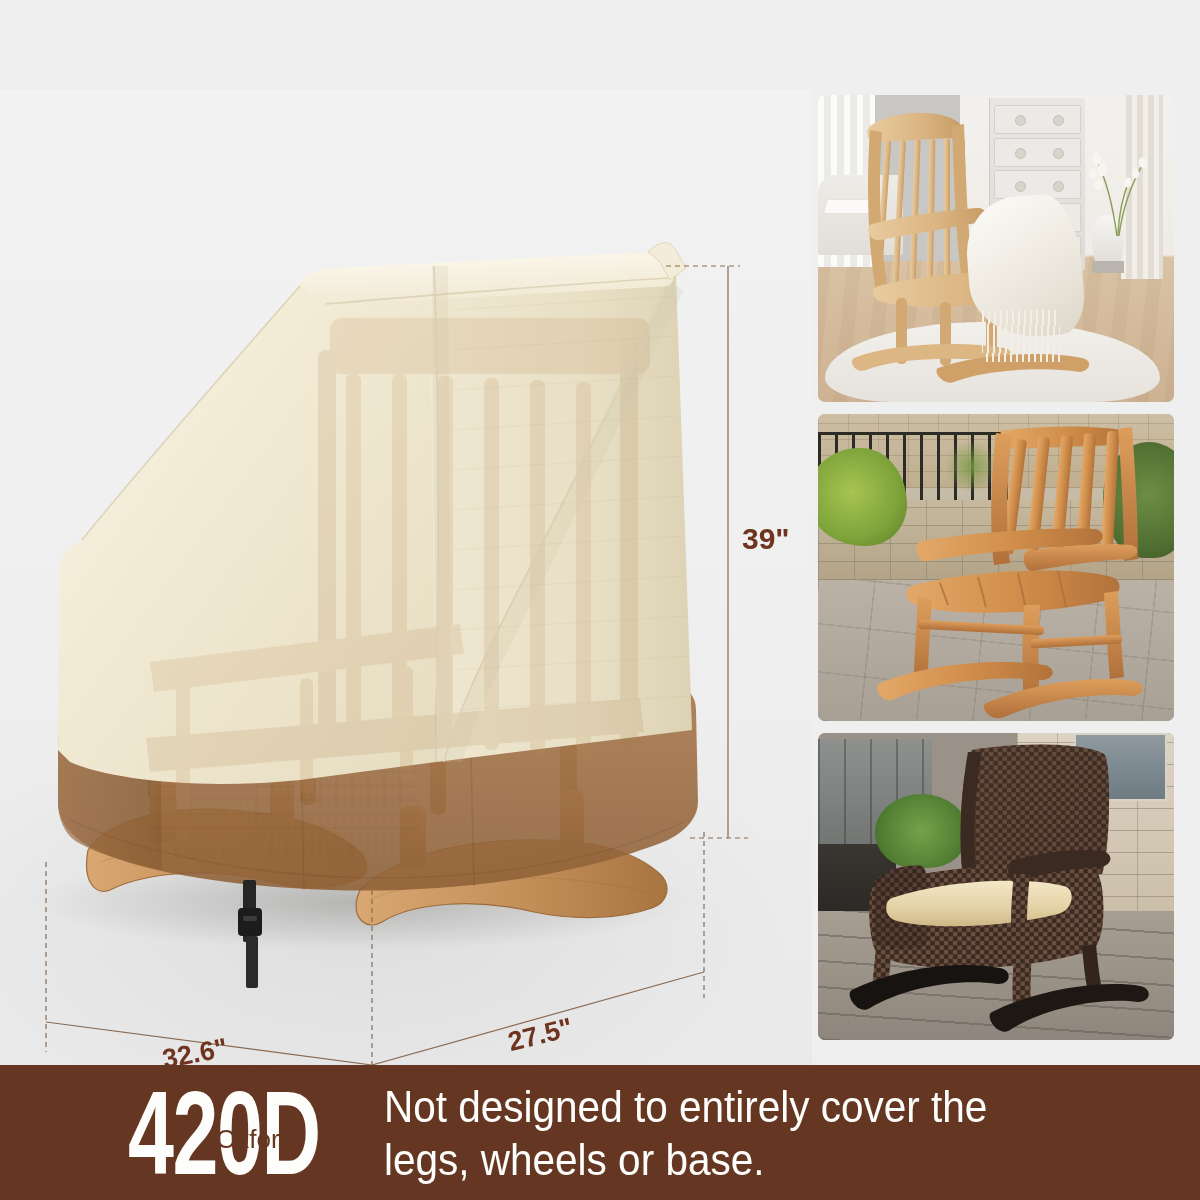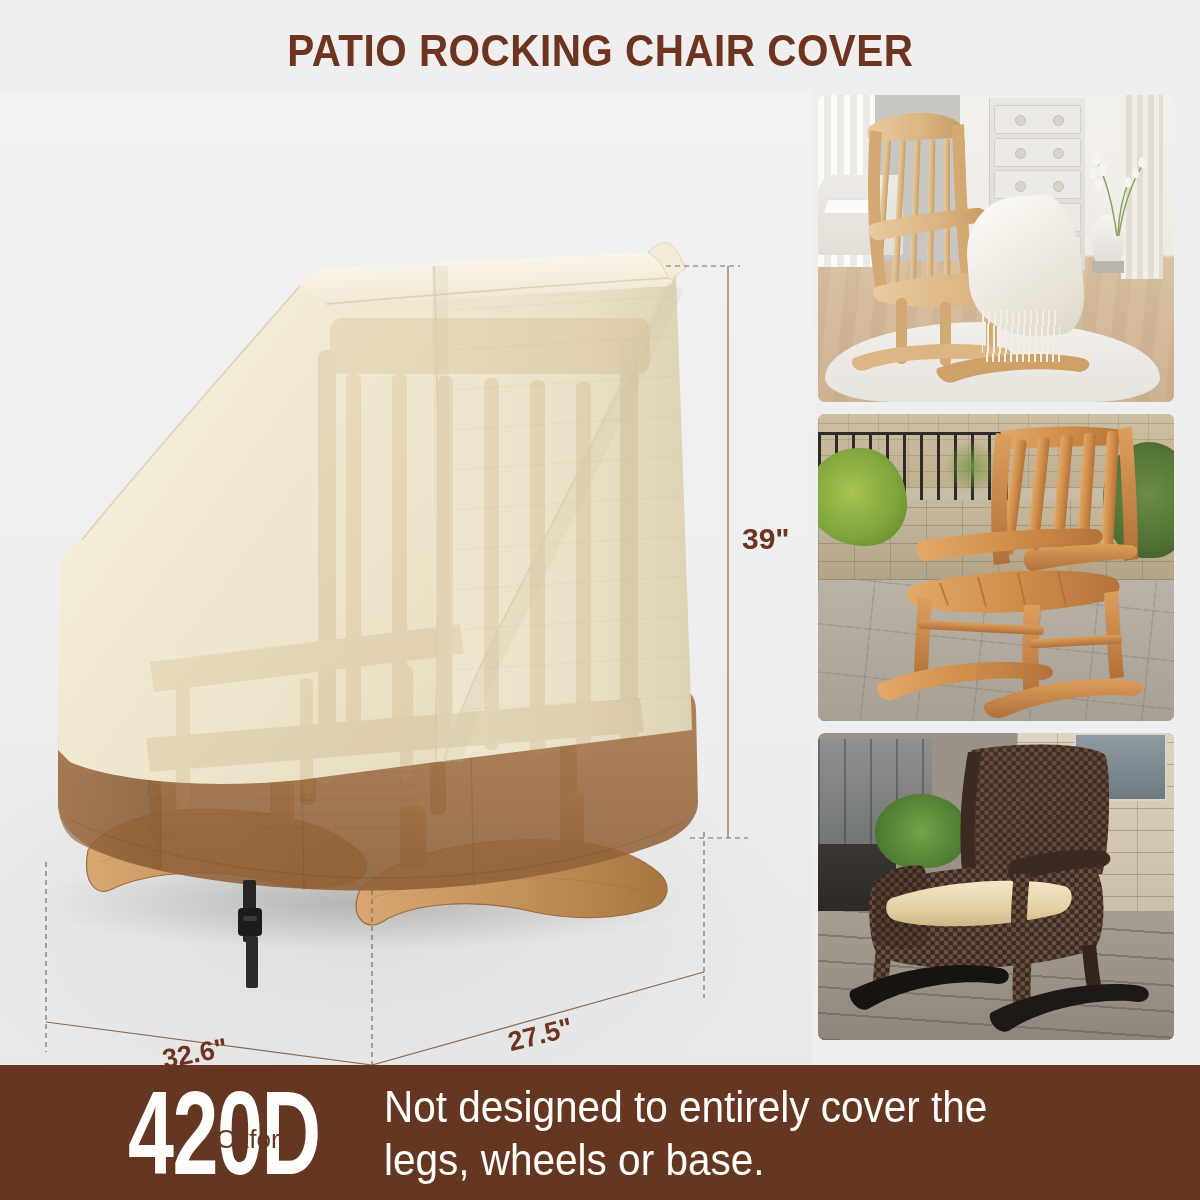--- a/index.html
+++ b/index.html
@@ -207,23 +207,20 @@
     transform:scaleX(0.90);
     transform-origin:left center;
     white-space:pre-line;
   }
 </style>
 </head>
 <body>
 
 <div class="page">
 
-  <div class="title-bar">
-    <div class="title-text">PATIO ROCKING CHAIR COVER</div>
-  </div>
 
   <div class="hero">
     <div class="hero-stage"></div>
 
     <svg class="wood-group" viewBox="0 0 812 975">
       <defs>
         <linearGradient id="woodL" x1="0" y1="0" x2="0" y2="1">
           <stop offset="0%" stop-color="#e4b27b"></stop>
           <stop offset="45%" stop-color="#d09a62"></stop>
           <stop offset="100%" stop-color="#b57f4c"></stop>

